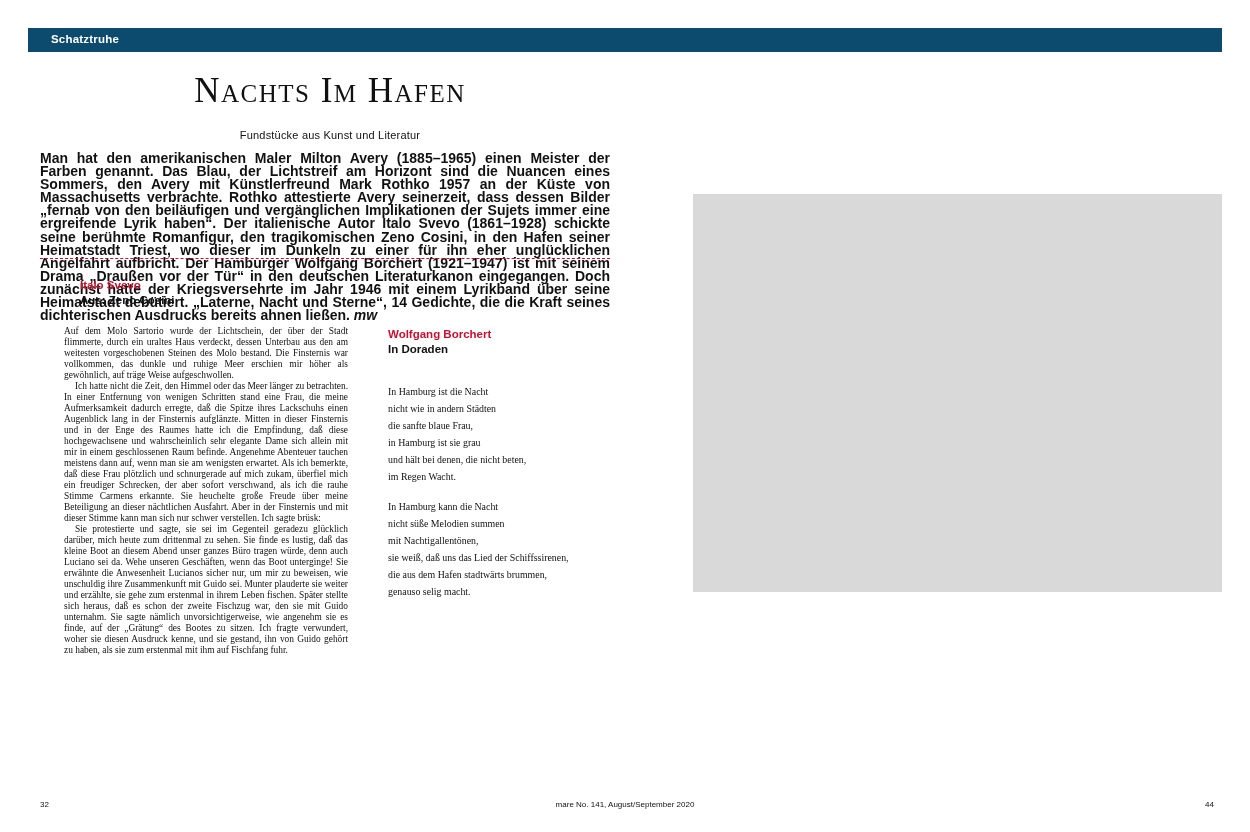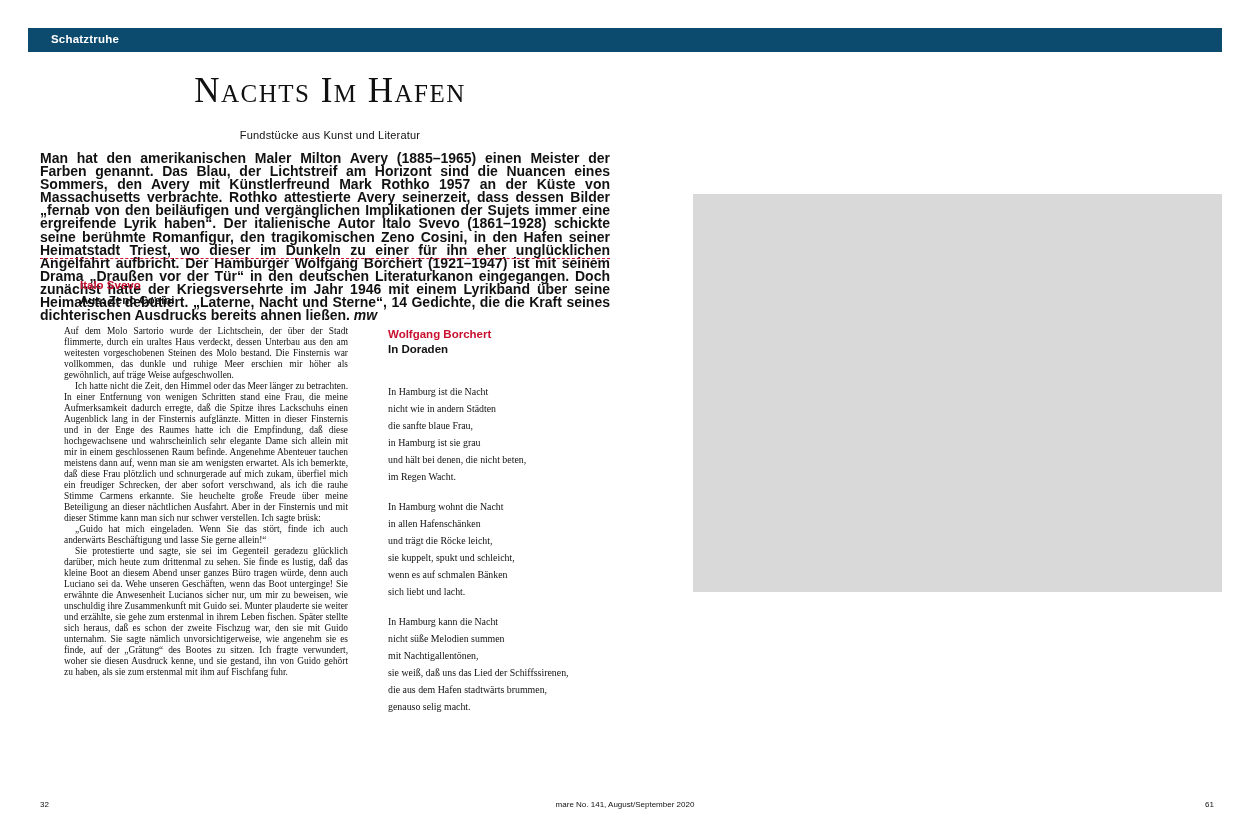--- a/index.html
+++ b/index.html
@@ -211,49 +211,42 @@
   <div class="dashed-rule"></div>
 
   <div class="byline" id="byline-left">
     <div class="author">Italo Svevo</div>
     <div class="work">Aus: Zeno Cosini</div>
   </div>
 
   <div class="prose">
     <p class="first">Auf dem Molo Sartorio wurde der Lichtschein, der über der Stadt flimmerte, durch ein uraltes Haus verdeckt, dessen Unterbau aus den am weitesten vorgeschobenen Steinen des Molo bestand. Die Finsternis war vollkommen, das dunkle und ruhige Meer erschien mir höher als gewöhnlich, auf träge Weise aufgeschwollen.</p>
     <p>Ich hatte nicht die Zeit, den Himmel oder das Meer länger zu betrachten. In einer Entfernung von wenigen Schritten stand eine Frau, die meine Aufmerksamkeit dadurch erregte, daß die Spitze ihres Lackschuhs einen Augenblick lang in der Finsternis aufglänzte. Mitten in dieser Finsternis und in der Enge des Raumes hatte ich die Empfindung, daß diese hochgewachsene und wahrscheinlich sehr elegante Dame sich allein mit mir in einem geschlossenen Raum befinde. Angenehme Abenteuer tauchen meistens dann auf, wenn man sie am wenigsten erwartet. Als ich bemerkte, daß diese Frau plötzlich und schnurgerade auf mich zukam, überfiel mich ein freudiger Schrecken, der aber sofort verschwand, als ich die rauhe Stimme Carmens erkannte. Sie heuchelte große Freude über meine Beteiligung an dieser nächtlichen Ausfahrt. Aber in der Finsternis und mit dieser Stimme kann man sich nur schwer verstellen. Ich sagte brüsk:</p>
-    <p>„Guido hat mich eingeladen. Wenn Sie das stört, finde ich auch anderwärts Beschäftigung und lasse Sie gerne allein!“</p>
     <p>Sie protestierte und sagte, sie sei im Gegenteil geradezu glücklich darüber, mich heute zum drittenmal zu sehen. Sie finde es lustig, daß das kleine Boot an diesem Abend unser ganzes Büro tragen würde, denn auch Luciano sei da. Wehe unseren Geschäften, wenn das Boot unterginge! Sie erwähnte die Anwesenheit Lucianos sicher nur, um mir zu beweisen, wie unschuldig ihre Zusammenkunft mit Guido sei. Munter plauderte sie weiter und erzählte, sie gehe zum erstenmal in ihrem Leben fischen. Später stellte sich heraus, daß es schon der zweite Fischzug war, den sie mit Guido unternahm. Sie sagte nämlich unvorsichtigerweise, wie angenehm sie es finde, auf der „Grätung“ des Bootes zu sitzen. Ich fragte verwundert, woher sie diesen Ausdruck kenne, und sie gestand, ihn von Guido gehört zu haben, als sie zum erstenmal mit ihm auf Fischfang fuhr.</p>
   </div>
 
   <div class="byline" id="byline-right">
     <div class="author">Wolfgang Borchert</div>
     <div class="work">In Doraden</div>
   </div>
 
   <div class="poem">
     <p class="stanza">In Hamburg ist die Nacht
 nicht wie in andern Städten
 die sanfte blaue Frau,
 in Hamburg ist sie grau
 und hält bei denen, die nicht beten,
 im Regen Wacht.</p>
-    <p class="stanza">In Hamburg wohnt die Nacht
-in allen Hafenschänken
-und trägt die Röcke leicht,
-sie kuppelt, spukt und schleicht,
-wenn es auf schmalen Bänken
-sich liebt und lacht.</p>
     <p class="stanza">In Hamburg kann die Nacht
 nicht süße Melodien summen
 mit Nachtigallentönen,
 sie weiß, daß uns das Lied der Schiffssirenen,
 die aus dem Hafen stadtwärts brummen,
 genauso selig macht.</p>
   </div>
 
   <div class="artwork"></div>
 
   <div class="folio-left">32</div>
   <div class="footer-center">mare No. 141, August/September 2020</div>
-  <div class="folio-right">61</div>
+  <div class="folio-right">44</div>
 
 </div>
 
 </body></html>

